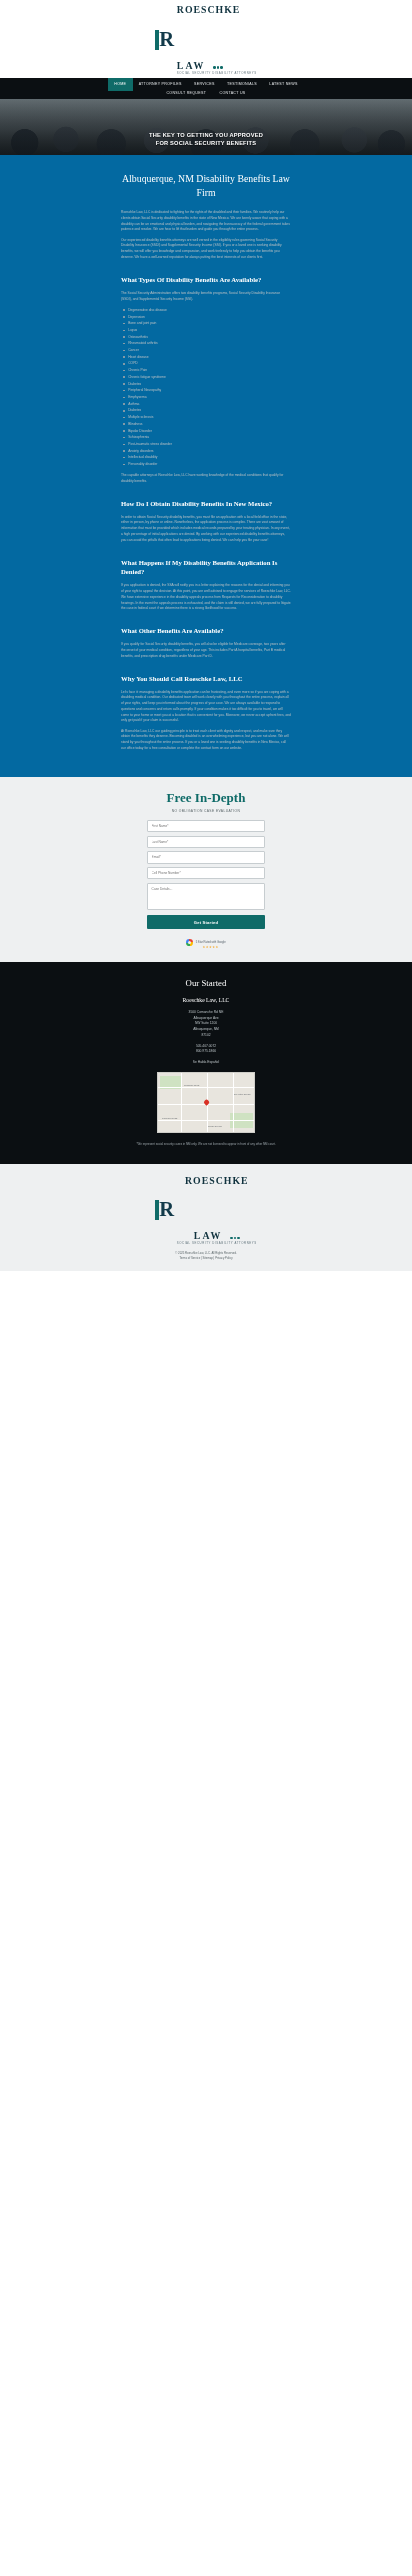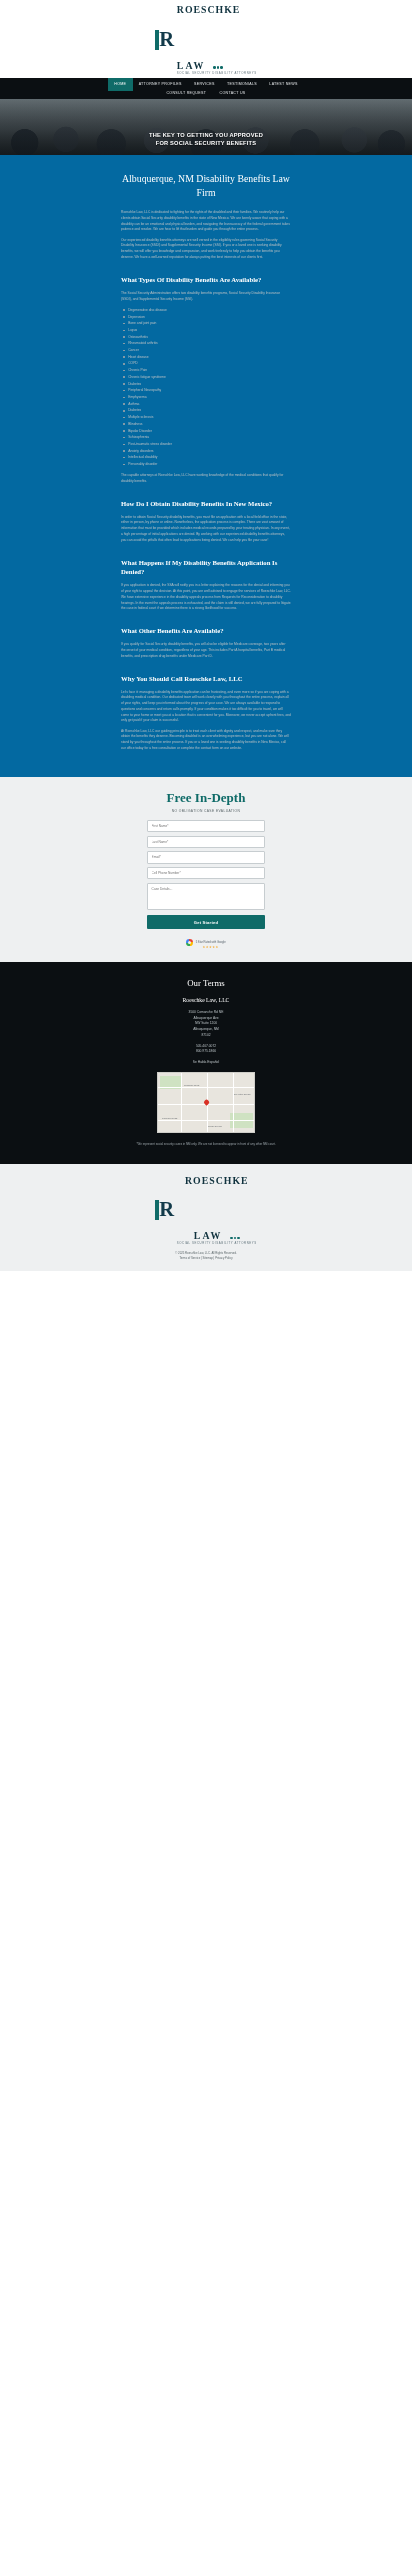--- a/index.html
+++ b/index.html
@@ -386,21 +386,21 @@
     <div class="rating">
       <span class="g"></span>
       <span>
         <span class="txt">5 Star Rated with Google</span>
         <div class="stars">★★★★★</div>
       </span>
     </div>
   </div>
 
   <div class="office">
-    <h2>Our Terms</h2>
+    <h2>Our Started</h2>
     <div class="name">Roeschke Law, LLC</div>
     <div class="addr">
       <div>3500 Comanche Rd NE</div>
       <div>Albuquerque Ave</div>
       <div>NW Suite 1200</div>
       <div>Albuquerque, NM</div>
       <div>87102</div>
     </div>
     <div class="phones">
       <div>505.407.0072</div>

